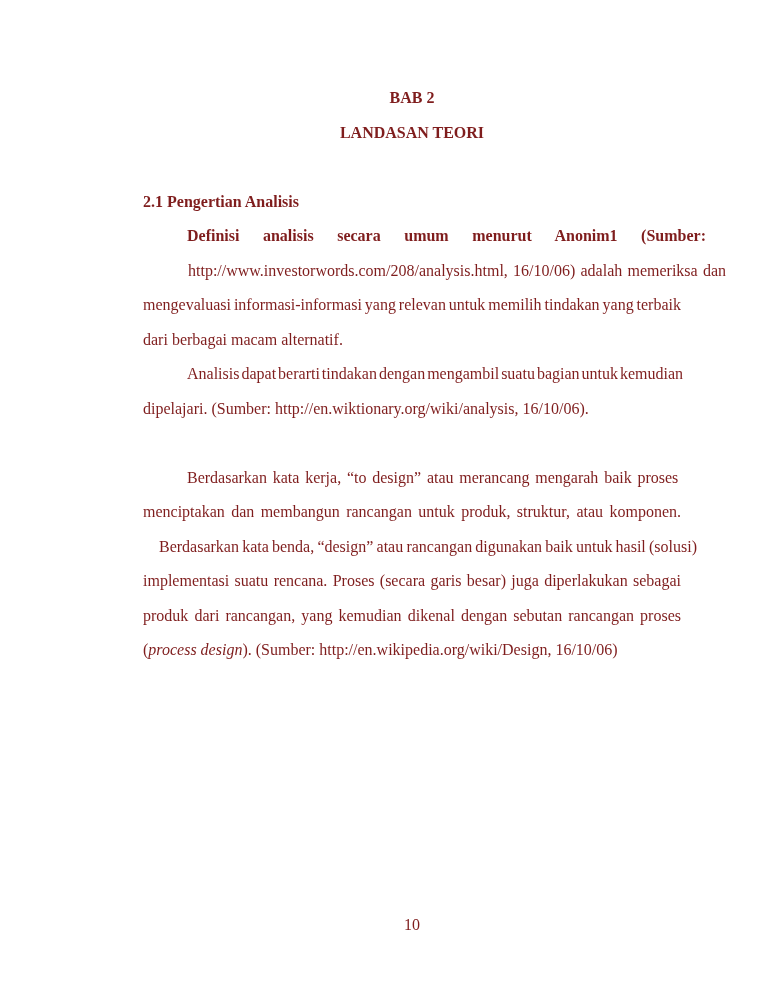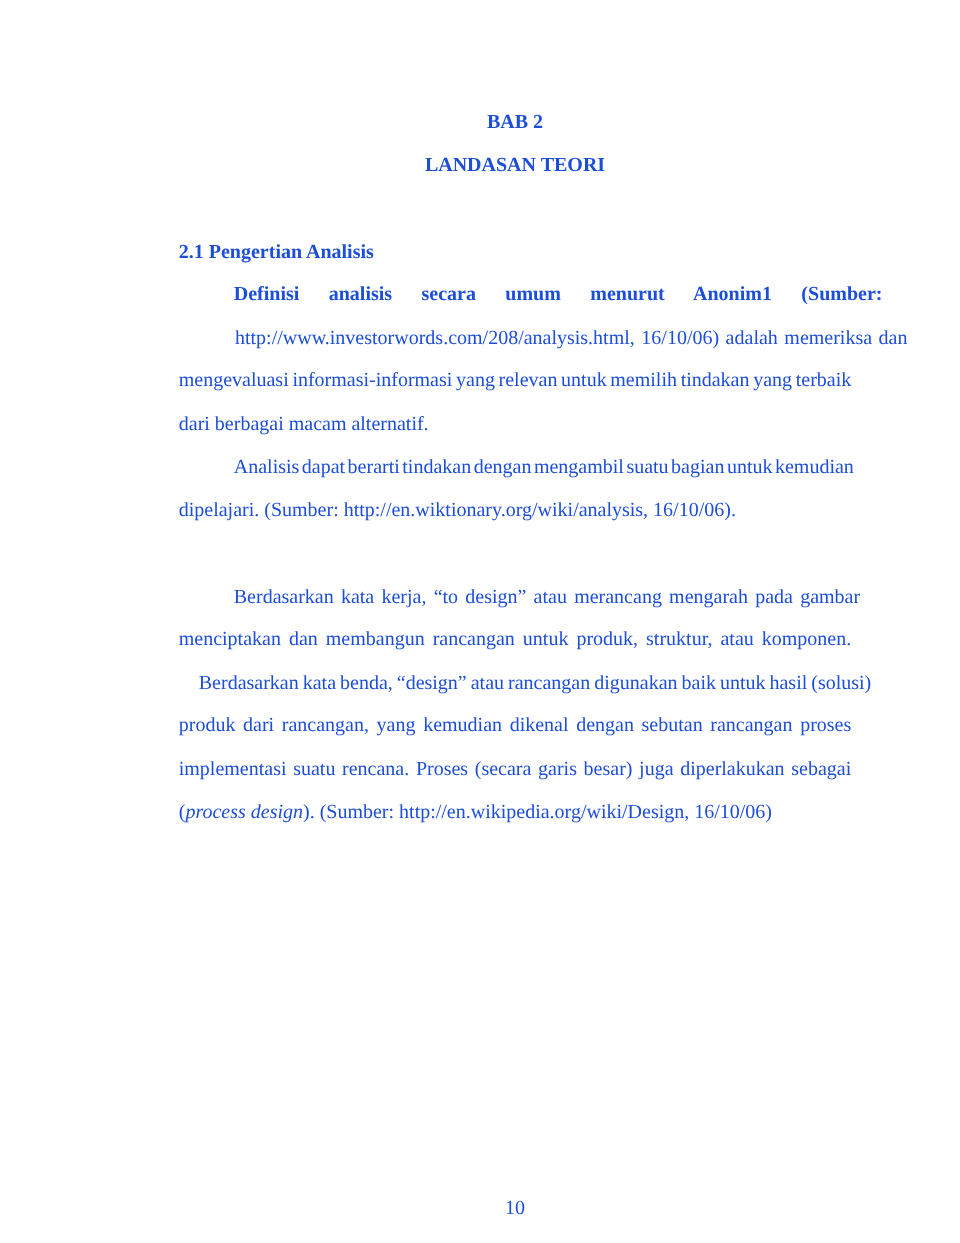--- a/index.html
+++ b/index.html
@@ -8,21 +8,21 @@
     background: #ffffff;
   }
   .page {
     position: relative;
     width: 768px;
     height: 994px;
     background: #ffffff;
     overflow: hidden;
     font-family: "Liberation Serif", serif;
     font-size: 16px;
-    color: #1d4ed8;
+    color: #7f1d1d;
   }
   .textcol {
     position: absolute;
     left: 143px;
     top: 81px;
     width: 538px;
   }
   .line {
     height: 34.5px;
     line-height: 34.5px;
@@ -30,21 +30,21 @@
     overflow: visible;
     text-align: left;
   }
   .line.c { text-align: center; }
   .line.b { font-weight: bold; }
   .line.ind { padding-left: 44px; }
   .it { font-style: italic; }
   .footer {
     position: absolute;
     left: 143px;
-    top: 957px;
+    top: 915px;
     width: 538px;
     text-align: center;
     line-height: 20px;
   }
 </style>
 </head>
 <body>
 
 <div class="page">
   <div class="textcol" id="textcol">
@@ -52,21 +52,21 @@
       <div class="line c b"><span>LANDASAN TEORI</span></div>
       <div class="line"></div>
       <div class="line b"><span>2.1 Pengertian Analisis</span></div>
       <div class="line ind j"><span class="txt" style="word-spacing: 19.5286px; font-weight: bold;">Definisi analisis secara umum menurut Anonim1 (Sumber:</span></div>
       <div class="line j"><span class="txt" style="word-spacing: 1.22656px; margin-left: 45px;">http://www.investorwords.com/208/analysis.html, 16/10/06) adalah memeriksa dan</span></div>
       <div class="line j"><span class="txt" style="word-spacing: -1.06445px;">mengevaluasi informasi-informasi yang relevan untuk memilih tindakan yang terbaik</span></div>
       <div class="line"><span class="txt">dari berbagai macam alternatif.</span></div>
       <div class="line ind j"><span class="txt" style="word-spacing: -2px; margin-top: 36px;">Analisis dapat berarti tindakan dengan mengambil suatu bagian untuk kemudian</span></div>
       <div class="line"><span class="txt">dipelajari. (Sumber: http://en.wiktionary.org/wiki/analysis, 16/10/06).</span></div>
       <div class="line"></div>
-      <div class="line ind j"><span class="txt" style="word-spacing: 1.77778px;">Berdasarkan kata kerja, “to design” atau merancang mengarah pada gambar</span></div>
+      <div class="line ind j"><span class="txt" style="word-spacing: 1.77778px;">Berdasarkan kata kerja, “to design” atau merancang mengarah baik proses</span></div>
       <div class="line j"><span class="txt" style="word-spacing: 2.40234px;">menciptakan dan membangun rancangan untuk produk, struktur, atau komponen.</span></div>
       <div class="line j"><span class="txt" style="word-spacing: -0.803125px; margin-left: 16px;">Berdasarkan kata benda, “design” atau rancangan digunakan baik untuk hasil (solusi)</span></div>
+      <div class="line j"><span class="txt" style="word-spacing: 1.3316px;">implementasi suatu rencana. Proses (secara garis besar) juga diperlakukan sebagai</span></div>
       <div class="line j"><span class="txt" style="word-spacing: 2.11979px;">produk dari rancangan, yang kemudian dikenal dengan sebutan rancangan proses</span></div>
-      <div class="line j"><span class="txt" style="word-spacing: 1.3316px;">implementasi suatu rencana. Proses (secara garis besar) juga diperlakukan sebagai</span></div>
       <div class="line"><span class="txt"><span>(</span><span class="it">process design</span><span>). (Sumber: http://en.wikipedia.org/wiki/Design, 16/10/06)</span></span></div>
     </div>
   <div class="footer">10</div>
 </div>
 
 </body></html>

